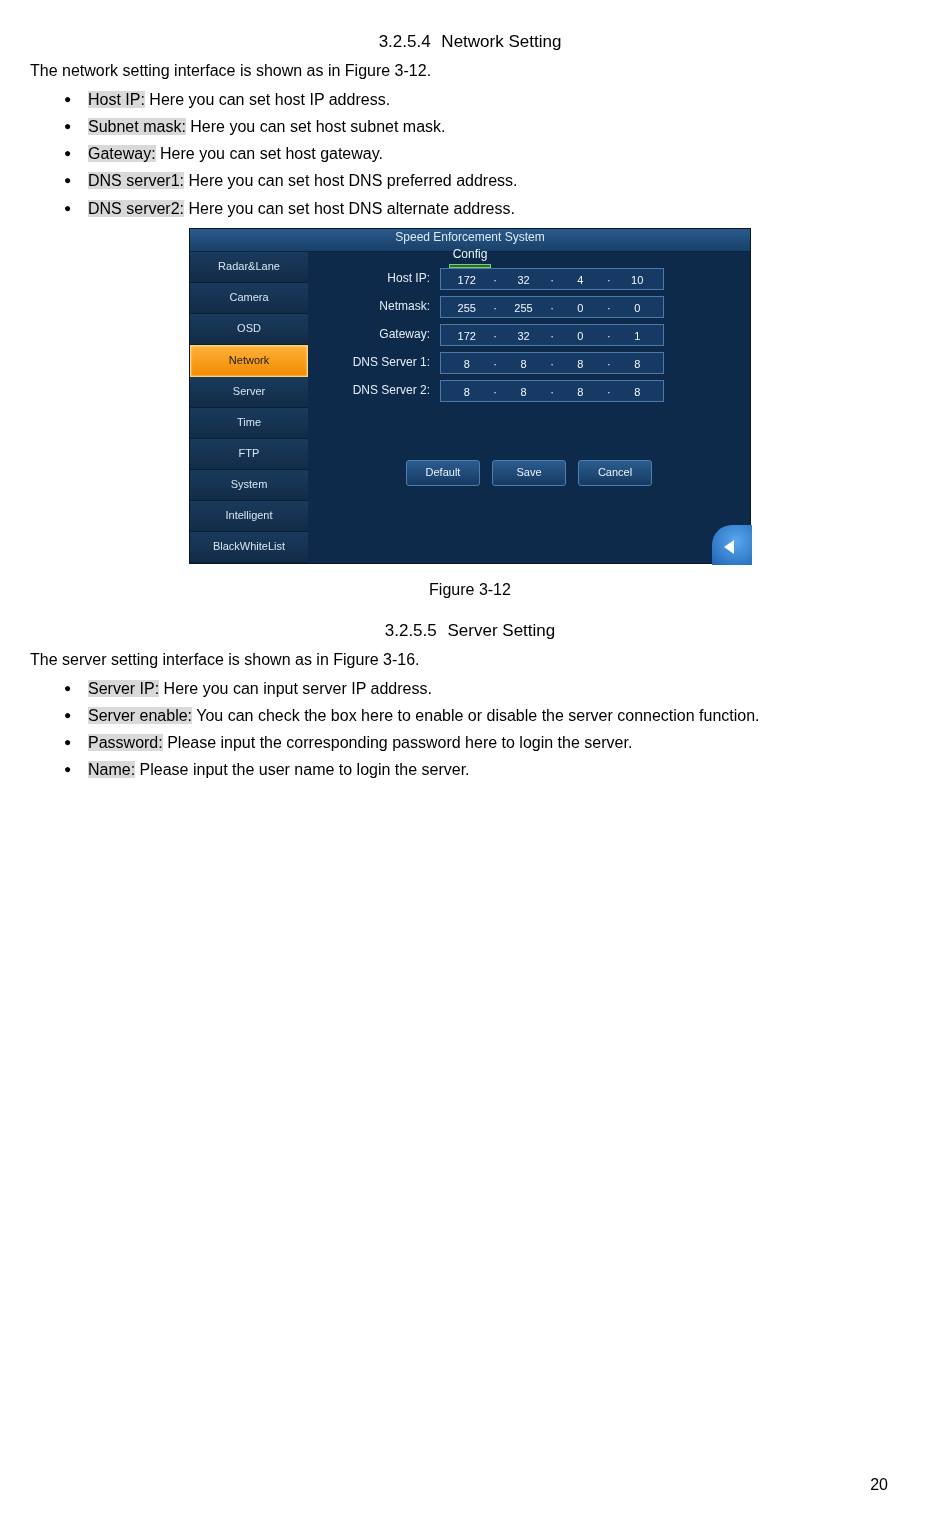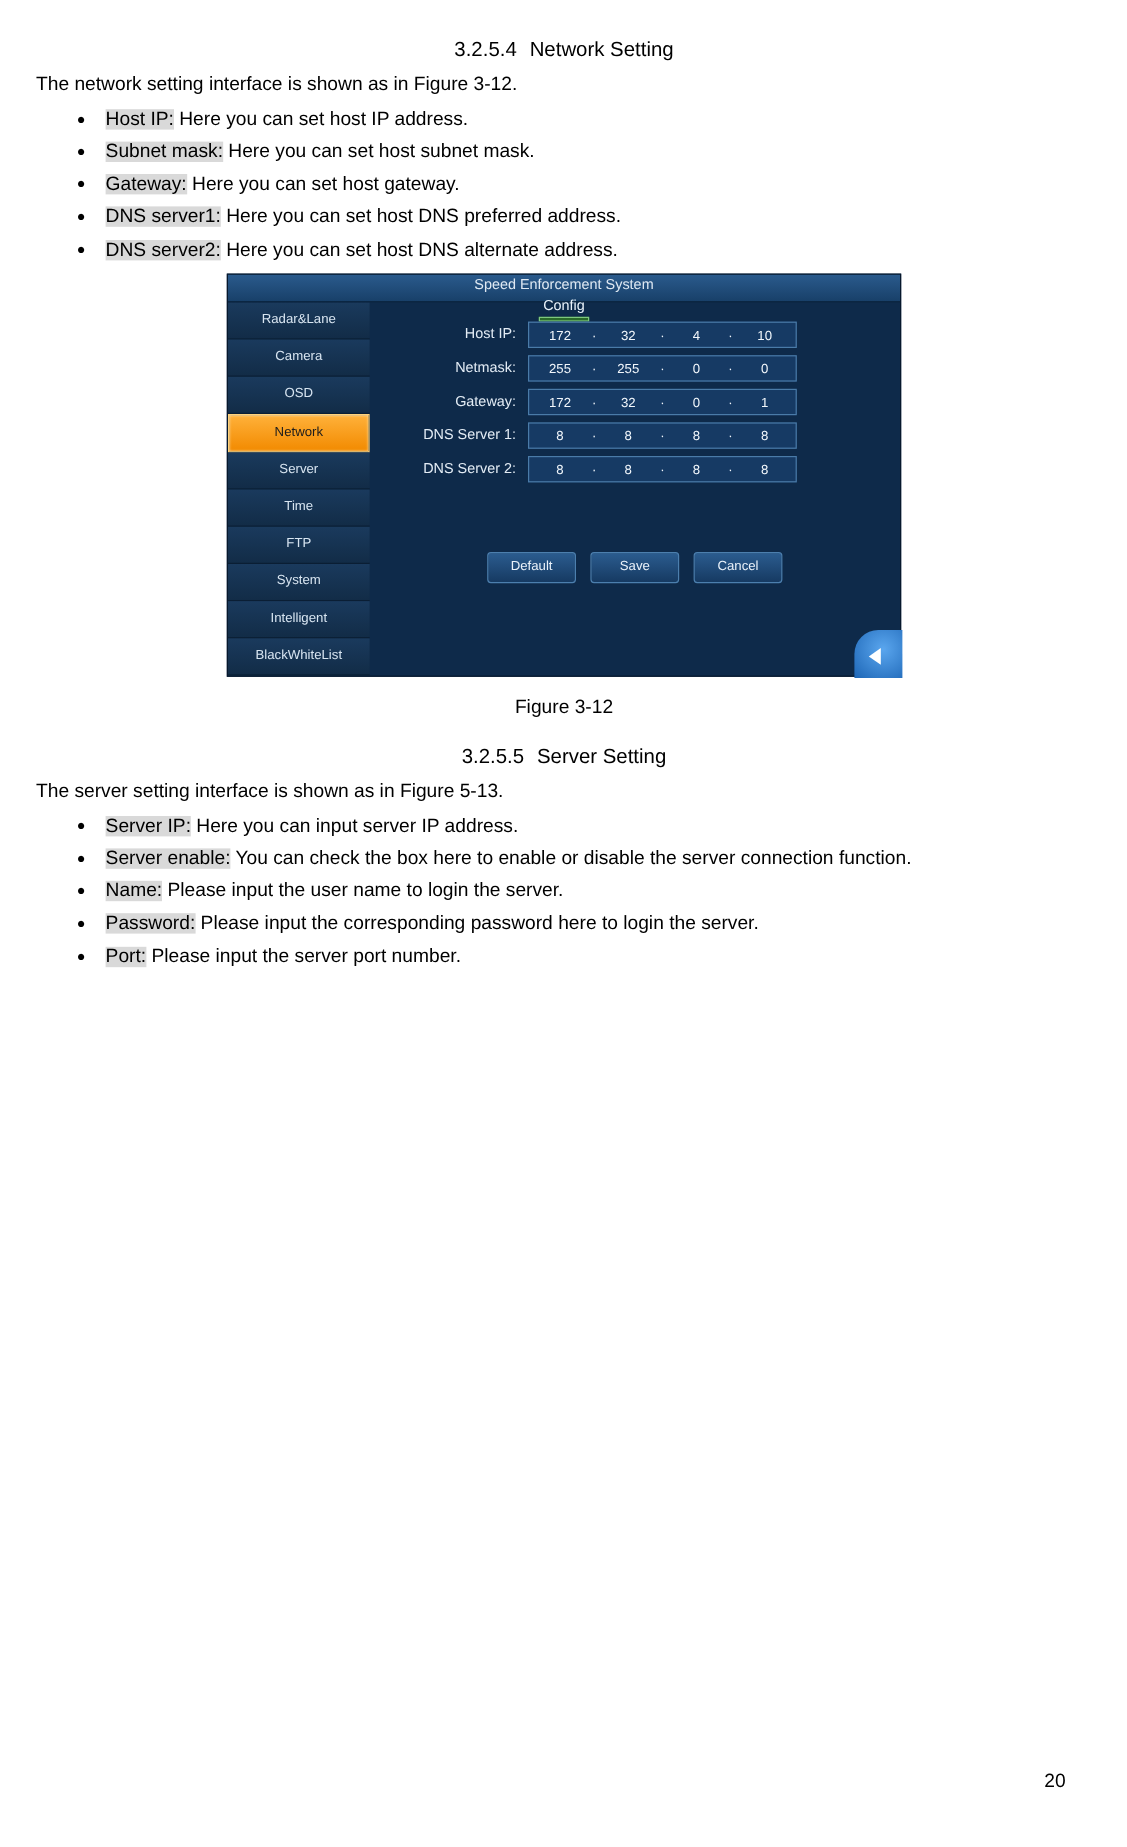--- a/index.html
+++ b/index.html
@@ -233,23 +233,22 @@
     </div>
   </div>
 </div>
 
 <div class="figure-caption">Figure 3-12</div>
 
 <h3>
   <span class="head-num">3.2.5.5</span>
   <span class="head-txt">Server Setting</span>
 </h3>
-<p>The server setting interface is shown as in Figure 5-13.</p>
+<p>The server setting interface is shown as in Figure 3-16.</p>
 <ul class="bullets">
   <li><span class="hl">Server IP:</span><span> Here you can input server IP address.</span></li>
   <li><span class="hl">Server enable:</span><span> You can check the box here to enable or disable the server connection function.</span></li>
+  <li><span class="hl">Password:</span><span> Please input the corresponding password here to login the server.</span></li>
   <li><span class="hl">Name:</span><span> Please input the user name to login the server.</span></li>
-  <li><span class="hl">Password:</span><span> Please input the corresponding password here to login the server.</span></li>
-  <li><span class="hl">Port:</span><span> Please input the server port number.</span></li>
 </ul>
 
 <div class="page-num">20</div>
 </div>
 
 </body></html>

